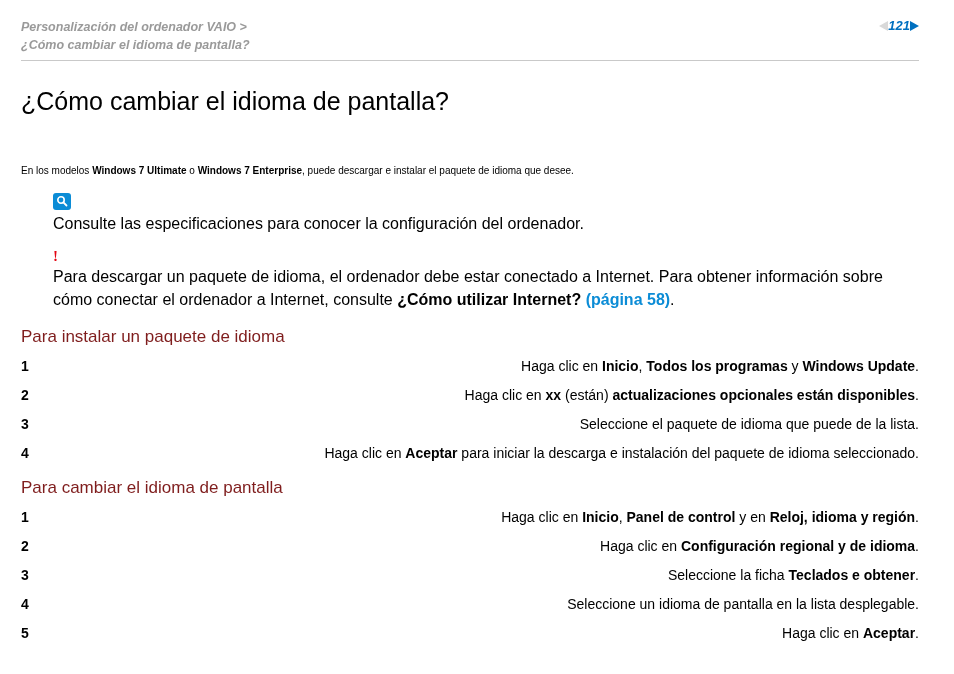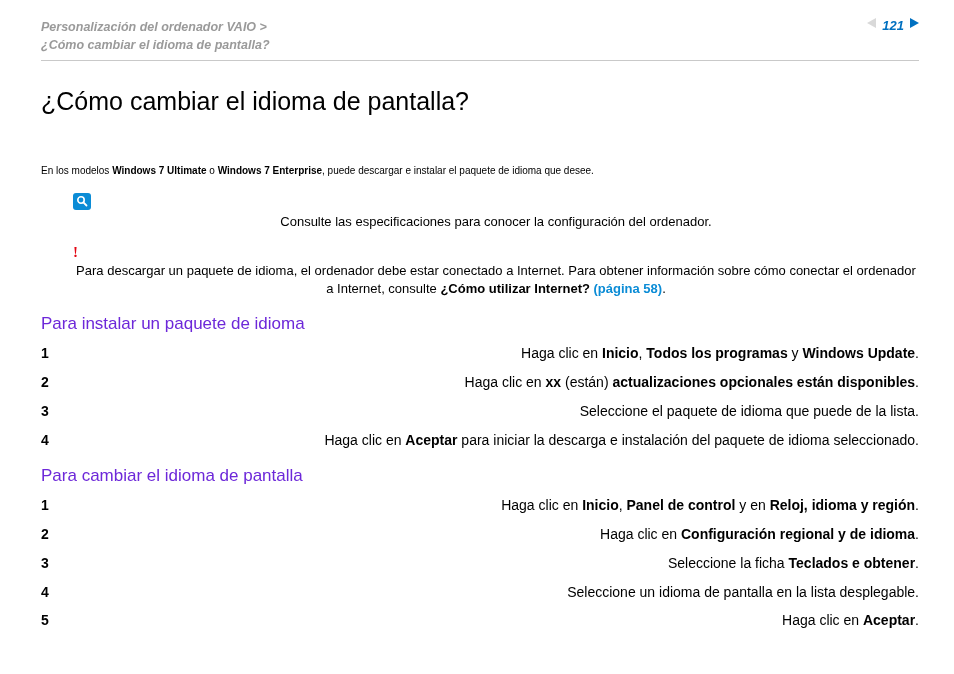--- a/index.html
+++ b/index.html
@@ -1,33 +1,33 @@
 <!DOCTYPE html>
 <html><head>
 <meta charset="utf-8">
 <style>
   * { box-sizing: border-box; margin: 0; padding: 0; }
   html, body { width: 954px; height: 674px; background: #fff; font-family: Arial, Helvetica, sans-serif; color: #000; }
-  .page { padding: 18px 35px 0 41px; }
+  .page { padding: 18px 35px 0 21px; }
   .header { display: flex; justify-content: space-between; align-items: flex-start; border-bottom: 1px solid #c9c9c9; padding-bottom: 6px; margin-bottom: 26px; }
   .breadcrumb { font-size: 12.5px; font-weight: bold; font-style: italic; color: #9a9a9a; line-height: 1.45; }
-  .pagenav { display: flex; align-items: flex-start; gap: 6px; }
+  .pagenav { display: flex; align-items: center; }
   .pagenum { font-size: 13px; font-weight: bold; font-style: italic; color: #0070c0; }
   .tri { width: 0; height: 0; border-top: 5px solid transparent; border-bottom: 5px solid transparent; }
   .tri-left  { border-right: 9px solid #d9d9d9; }
   .tri-right { border-left:  9px solid #0070c0; }
   h1 { font-size: 25px; font-weight: normal; font-family: Arial, Helvetica, sans-serif; margin-bottom: 16px; }
   .intro { font-size: 10px; line-height: 1.45; margin-bottom: 14px; margin-top: 48px; }
   .note { margin-left: 32px; margin-bottom: 14px; }
   .note-icon { display: inline-flex; align-items: center; justify-content: center; width: 18px; height: 17px; background: #0b8cd6; border-radius: 3px; color: #fff; font-size: 12px; font-weight: bold; margin-bottom: 3px; }
   .note-icon svg { display: block; }
-  .note-text { font-size: 13px; line-height: 1.4; text-align: center; }
+  .note-text { font-size: 16px; line-height: 1.4; }
   .warn-icon { color: #e30613; font-weight: bold; font-size: 15px; font-family: Georgia, 'Times New Roman', serif; line-height: 1; margin-bottom: 2px; }
   .link { color: #0b8cd6; font-weight: bold; }
-  h2 { font-size: 17px; font-weight: normal; color: #6d28d9; margin: 16px 0 10px 0; }
+  h2 { font-size: 17px; font-weight: normal; color: #7f1d1d; margin: 16px 0 10px 0; }
   ol { list-style: none; counter-reset: step; }
   ol li { counter-increment: step; display: flex; font-size: 14px; line-height: 1.35; margin-bottom: 10px; }
   ol li .num { font-weight: bold; width: 32px; flex: 0 0 32px; }
   ol li .body { flex: 1; text-align: right; }
   b { font-weight: bold; }
 </style>
 </head>
 <body>
 
 <div class="page">

